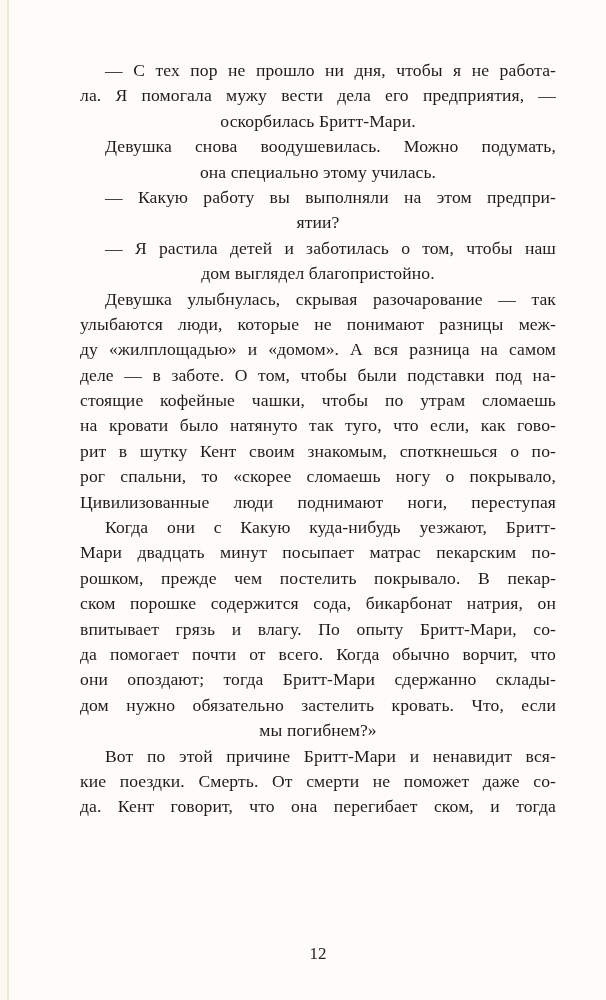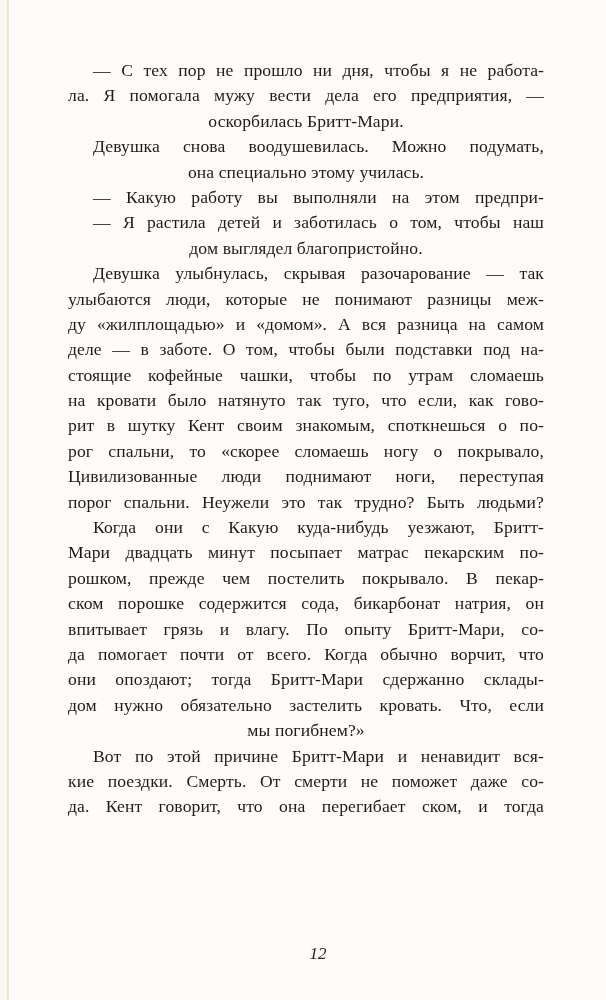--- a/index.html
+++ b/index.html
@@ -28,21 +28,21 @@
   .page-edge-line {
     position: absolute;
     left: 7px;
     top: 0;
     width: 2px;
     height: 100%;
     background: #ece7d4;
   }
   .text-block {
     position: absolute;
-    left: 68px;
+    left: 80px;
     top: 58px;
     width: 476px;
     font-size: 17.6px;
     line-height: 25.4px;
     letter-spacing: 0.1px;
   }
   .paragraph {
     margin: 0;
     padding: 0;
   }
@@ -61,21 +61,20 @@
   }
   .page-number {
     position: absolute;
     left: 80px;
     top: 943px;
     width: 476px;
     text-align: center;
     font-size: 17px;
     line-height: 22px;
     color: #24211e;
-    font-style: italic;
   }
 </style>
 </head>
 <body>
 
 <div class="page">
   <div class="page-edge-strip"></div>
   <div class="page-edge-line"></div>
 
   <div class="text-block">
@@ -83,36 +82,36 @@
         <div class="line indent just">— С тех пор не прошло ни дня, чтобы я не работа-</div>
         <div class="line just">ла. Я помогала мужу вести дела его предприятия, —</div>
         <div class="line">оскорбилась Бритт-Мари.</div>
       </div>
       <div class="paragraph">
         <div class="line indent just">Девушка снова воодушевилась. Можно подумать,</div>
         <div class="line">она специально этому училась.</div>
       </div>
       <div class="paragraph">
         <div class="line indent just">— Какую работу вы выполняли на этом предпри-</div>
+        <div class="line">ятии?</div>
       </div>
       <div class="paragraph">
         <div class="line indent just">— Я растила детей и заботилась о том, чтобы наш</div>
         <div class="line">дом выглядел благопристойно.</div>
       </div>
       <div class="paragraph">
         <div class="line indent just">Девушка улыбнулась, скрывая разочарование — так</div>
         <div class="line just">улыбаются люди, которые не понимают разницы меж-</div>
         <div class="line just">ду «жилплощадью» и «домом». А вся разница на самом</div>
         <div class="line just">деле — в заботе. О том, чтобы были подставки под на-</div>
         <div class="line just">стоящие кофейные чашки, чтобы по утрам сломаешь</div>
         <div class="line just">на кровати было натянуто так туго, что если, как гово-</div>
         <div class="line just">рит в шутку Кент своим знакомым, споткнешься о по-</div>
         <div class="line just">рог спальни, то «скорее сломаешь ногу о покрывало,</div>
         <div class="line just">Цивилизованные люди поднимают ноги, переступая</div>
-        <div class="line just">порог спальни. Неужели это так трудно? Быть людьми?</div>
       </div>
       <div class="paragraph">
         <div class="line indent just">Когда они с Какую куда-нибудь уезжают, Бритт-</div>
         <div class="line just">Мари двадцать минут посыпает матрас пекарским по-</div>
         <div class="line just">рошком, прежде чем постелить покрывало. В пекар-</div>
         <div class="line just">ском порошке содержится сода, бикарбонат натрия, он</div>
         <div class="line just">впитывает грязь и влагу. По опыту Бритт-Мари, со-</div>
         <div class="line just">да помогает почти от всего. Когда обычно ворчит, что</div>
         <div class="line just">они опоздают; тогда Бритт-Мари сдержанно склады-</div>
         <div class="line just">дом нужно обязательно застелить кровать. Что, если</div>

